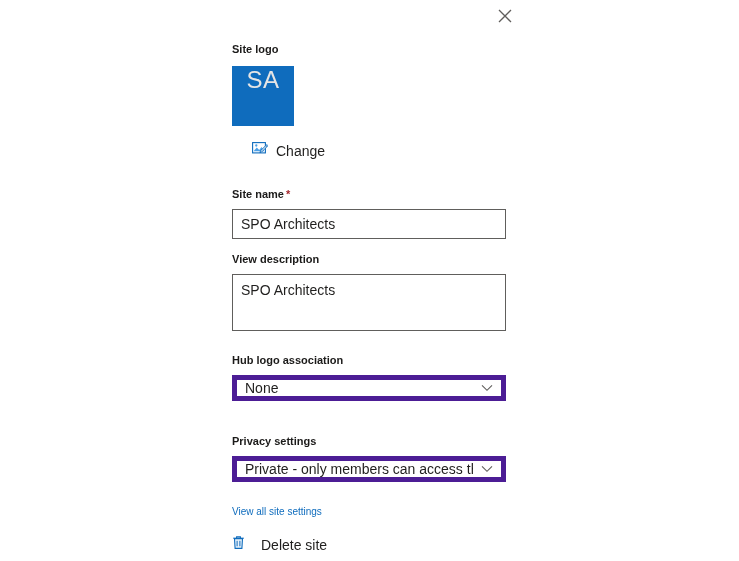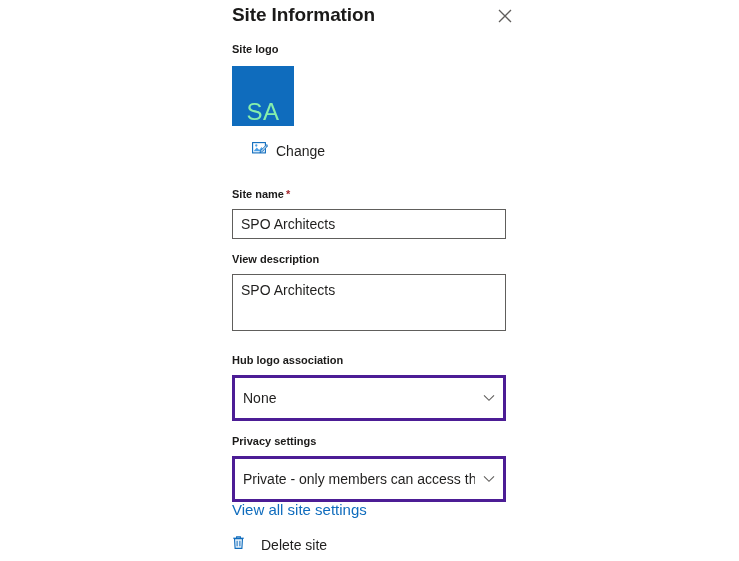--- a/index.html
+++ b/index.html
@@ -77,23 +77,23 @@
 
   .section { position: absolute; left: 7px; }
 
   
   #logo-section { top: 41px; }
   .logo-tile {
     margin-top: 9px;
     width: 62px;
     height: 60px;
     background: var(--logo-bg, #0f6cbd);
-    color: #86efac;
-    display: flex;
-    align-items: flex-end;
+    color: #e5e5e5;
+    display: flex;
+    align-items: flex-start;
     justify-content: center;
     font-size: 24px;
     font-weight: 400;
     letter-spacing: 0.5px;
     user-select: none;
   }
   .change-row {
     margin-top: 15px;
     display: inline-flex;
     align-items: center;
@@ -144,23 +144,23 @@
     border-radius: 0;
   }
 
   
   #hub-section { top: 352px; }
   #privacy-section { top: 433px; }
   .dropdown {
     margin-top: 7px;
     position: relative;
     width: 274px;
-    height: 46px;
-    box-sizing: border-box;
-    border: 3px solid #4c1d95;
+    height: 26px;
+    box-sizing: border-box;
+    border: 5px solid #4c1d95;
     background: #ffffff;
     display: flex;
     align-items: center;
     cursor: pointer;
   }
   .dropdown-value {
     flex: 1 1 auto;
     font-size: 14px;
     color: #201f1e;
     padding-left: 8px;
@@ -173,21 +173,21 @@
     flex: 0 0 auto;
     width: 28px;
     display: flex;
     align-items: center;
     justify-content: center;
   }
 
   
   #settings-link-section { top: 501px; }
   .link {
-    font-size: 15px;
+    font-size: 10px;
     color: #0f6cbd;
     text-decoration: none;
     cursor: pointer;
     line-height: 18px;
   }
 
   #delete-section { top: 535px; }
   .delete-row {
     display: inline-flex;
     align-items: center;
@@ -199,21 +199,20 @@
     color: #201f1e;
     line-height: 18px;
   }
 </style>
 </head>
 <body>
 
 <div class="panel">
 
   <div class="panel-header">
-    <div class="panel-title">Site Information</div>
     <button class="close-button">
       <span>
         <svg width="14" height="14" viewBox="0 0 14 14" aria-hidden="true">
           <path d="M1 1 L13 13 M13 1 L1 13" stroke="#605e5c" stroke-width="1.3" fill="none"></path>
         </svg>
       </span>
     </button>
   </div>
 
   <div class="section" id="logo-section">

